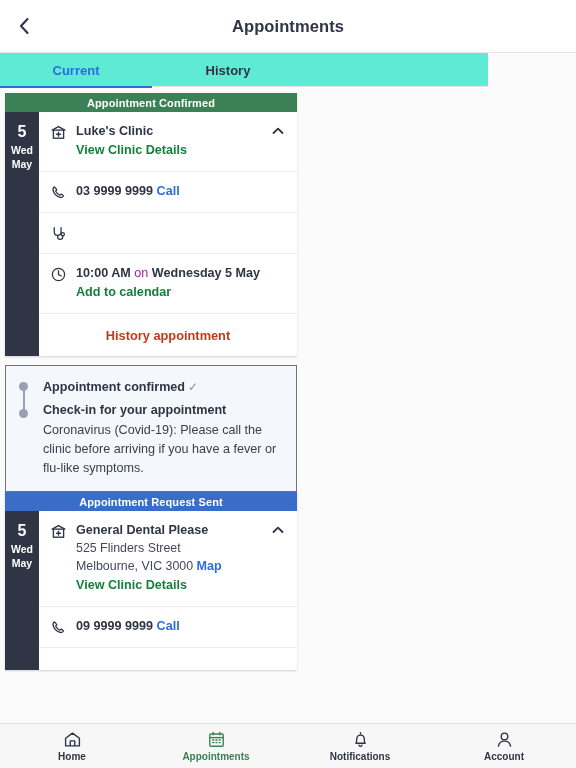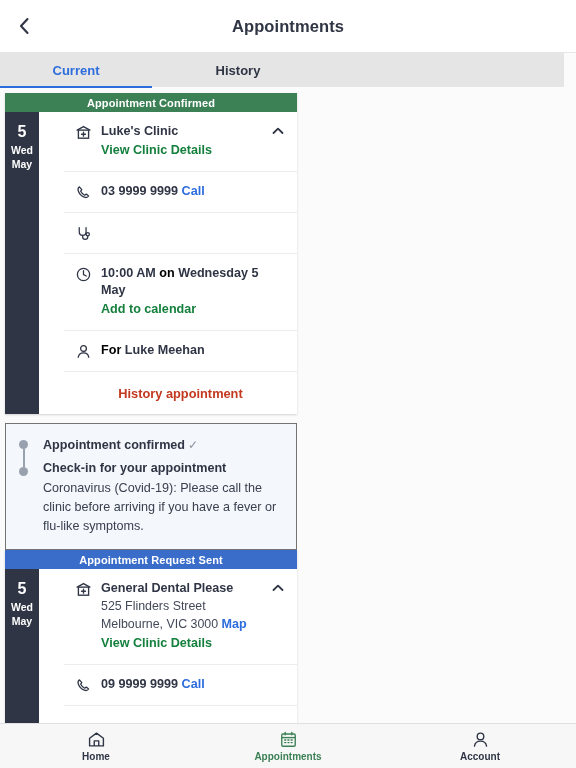--- a/index.html
+++ b/index.html
@@ -32,25 +32,24 @@
   .topbar-title {
     position: absolute; left: 0; right: 0; text-align: center;
     font-size: 16.5px; font-weight: bold; color: #2f3545;
     letter-spacing: .1px;
     pointer-events: none;
   }
 
   
   .tabs {
     position: absolute; top: 53px; left: 0;
-    width: 564px; height: 34px;
-    background: #e5e5e5;
+    width: 488px; height: 34px;
+    background: #5eead4;
     border-bottom: 1px solid #e6e6e8;
     display: flex;
-    gap: 10px;
   }
   .tab {
     width: 152px; height: 34px;
     display: flex; align-items: center; justify-content: center;
     font-size: 13px; font-weight: bold;
     color: #2f3545; cursor: pointer;
     position: relative;
   }
   .tab.active { color: #2d6ddd; }
   .tab.active::after {
@@ -89,21 +88,21 @@
     background: #2f3545;
     color: #ffffff;
     display: flex; flex-direction: column; align-items: center;
     padding-top: 11px;
     flex-shrink: 0;
   }
   .date-day { font-size: 16px; font-weight: bold; line-height: 18px; }
   .date-dow { font-size: 10.5px; font-weight: bold; line-height: 14px; margin-top: 2px; text-align: right; }
   .date-mon { font-size: 10.5px; font-weight: bold; line-height: 14px; }
 
-  .rows { flex: 1; padding-left: 25px; }
+  .rows { flex: 1; }
   .row {
     display: flex;
     padding: 11px 12px 11px 11px;
     border-bottom: 1px solid #ececee;
     align-items: flex-start;
     position: relative;
   }
   .row:last-child { border-bottom: none; }
   .row-icon {
     width: 26px; flex-shrink: 0;
@@ -122,21 +121,21 @@
     color: #15803d; font-weight: bold; cursor: pointer;
     font-size: 12.6px; line-height: 19px; display: inline-block;
   }
   .link-inline {
     color: #2d6ddd; font-weight: bold; cursor: pointer; font-size: 12.6px;
   }
   .chev {
     position: absolute; right: 12px; top: 12px;
     width: 14px; height: 14px; cursor: pointer;
   }
-  .normal-word { font-weight: bold; color: #000000; }
+  .normal-word { font-weight: normal; color: #a21caf; }
   .cancel-row {
     padding: 12px; text-align: center;
   }
   .cancel-link {
     font-size: 12.8px; font-weight: bold; color: #c2391f; cursor: pointer;
   }
 
   
   .infobox {
     width: 292px;
@@ -274,34 +273,20 @@
               <div class="row-main">
                 <div class="row-title">
                   <span>10:00 AM</span>
                   <span class="normal-word">on</span>
                   <span>Wednesday 5 May</span>
                 </div>
                 <div class="link">Add to calendar</div>
               </div>
             </div>
 
-            <div class="row">
-              <div class="row-icon">
-                <svg width="17" height="17" viewBox="0 0 20 20" fill="none">
-                  <circle cx="10" cy="6.6" r="3.4" stroke="#2f3545" stroke-width="1.5"></circle>
-                  <path d="M3.8 16.8 C4.3 13.3 6.9 11.5 10 11.5 C13.1 11.5 15.7 13.3 16.2 16.8" stroke="#2f3545" stroke-width="1.5" stroke-linecap="round"></path>
-                </svg>
-              </div>
-              <div class="row-main">
-                <div class="row-title">
-                  <span class="normal-word">For</span>
-                  <span>Luke Meehan</span>
-                </div>
-              </div>
-            </div>
 
             <div class="cancel-row">
               <span class="cancel-link">History appointment</span>
             </div>
 
           </div>
         </div>
       </div>
 
       <div class="infobox">
@@ -399,20 +384,30 @@
         <svg width="19" height="19" viewBox="0 0 22 22" fill="none">
           <rect x="3.2" y="4.6" width="15.6" height="14.2" rx="1.4" stroke="#3c8155" stroke-width="1.6"></rect>
           <path d="M3.2 8.8 H18.8" stroke="#3c8155" stroke-width="1.6"></path>
           <path d="M7.2 2.8 V5.4 M14.8 2.8 V5.4" stroke="#3c8155" stroke-width="1.7" stroke-linecap="round"></path>
           <path d="M6.6 11.6 h1.3 M10.3 11.6 h1.3 M14 11.6 h1.3 M6.6 14.6 h1.3 M10.3 14.6 h1.3 M14 14.6 h1.3" stroke="#3c8155" stroke-width="1.5" stroke-linecap="round"></path>
         </svg>
       </div>
       <div class="nav-label">Appointments</div>
     </div>
 
+    <div class="nav-item">
+      <div class="nav-ico">
+        <svg width="19" height="19" viewBox="0 0 22 22" fill="none">
+          <path d="M11 3.2 V4.6" stroke="#2f3545" stroke-width="1.6" stroke-linecap="round"></path>
+          <path d="M5.6 15.4 C6.7 14.3 6.6 12.8 6.6 10.6 C6.6 7.9 8.5 5.9 11 5.9 C13.5 5.9 15.4 7.9 15.4 10.6 C15.4 12.8 15.3 14.3 16.4 15.4 Z" stroke="#2f3545" stroke-width="1.6" stroke-linejoin="round"></path>
+          <path d="M9.3 17.6 C9.6 18.4 10.2 18.9 11 18.9 C11.8 18.9 12.4 18.4 12.7 17.6" stroke="#2f3545" stroke-width="1.5" stroke-linecap="round"></path>
+        </svg>
+      </div>
+      <div class="nav-label">Notifications</div>
+    </div>
 
     <div class="nav-item">
       <div class="nav-ico">
         <svg width="19" height="19" viewBox="0 0 22 22" fill="none">
           <circle cx="11" cy="7.4" r="3.8" stroke="#2f3545" stroke-width="1.6"></circle>
           <path d="M4 18.6 C4.6 14.8 7.6 12.9 11 12.9 C14.4 12.9 17.4 14.8 18 18.6" stroke="#2f3545" stroke-width="1.6" stroke-linecap="round"></path>
         </svg>
       </div>
       <div class="nav-label">Account</div>
     </div>

